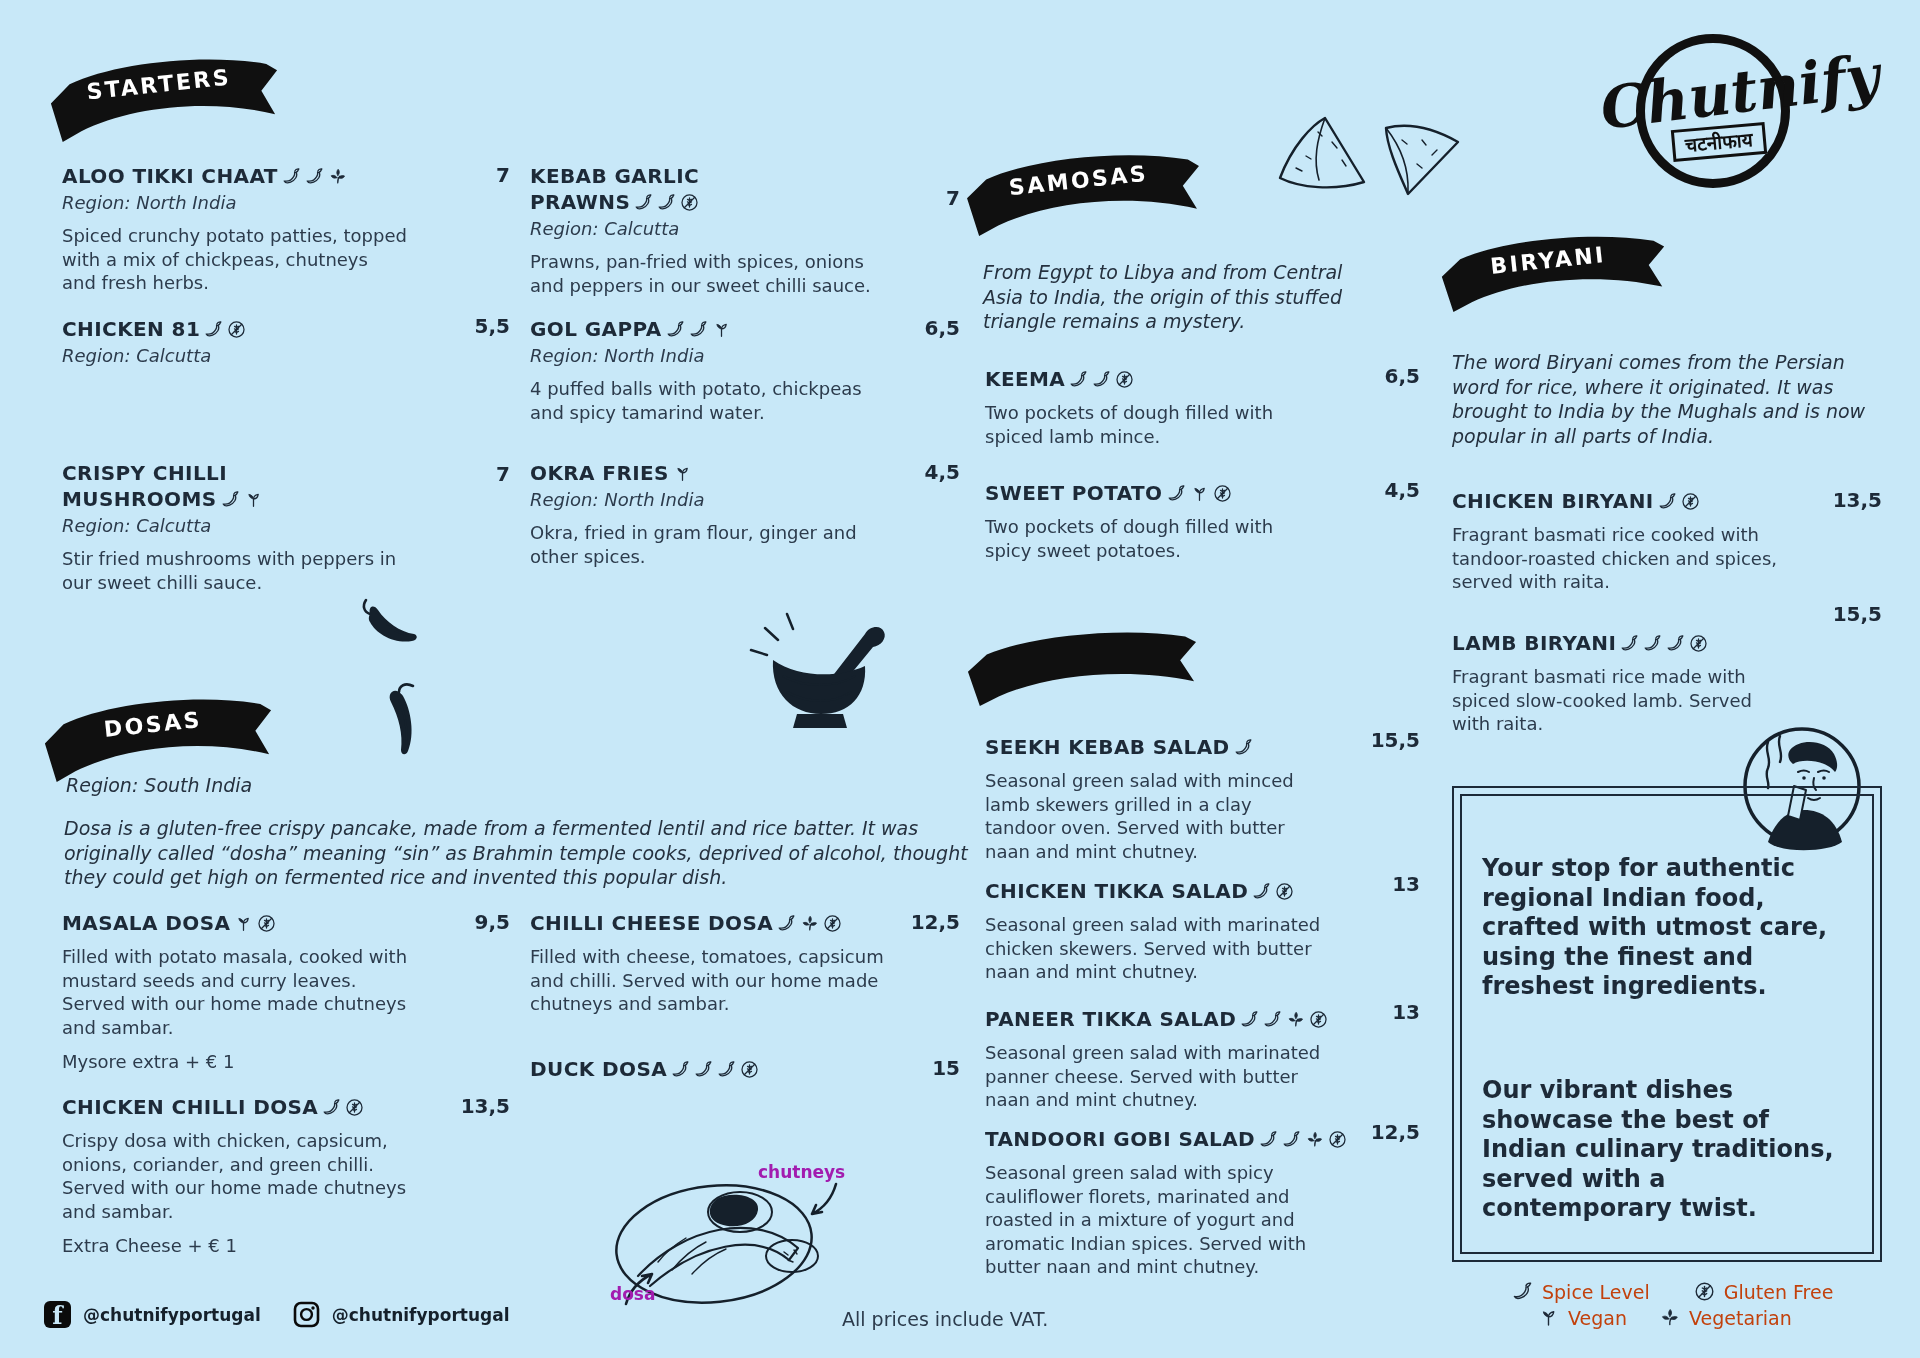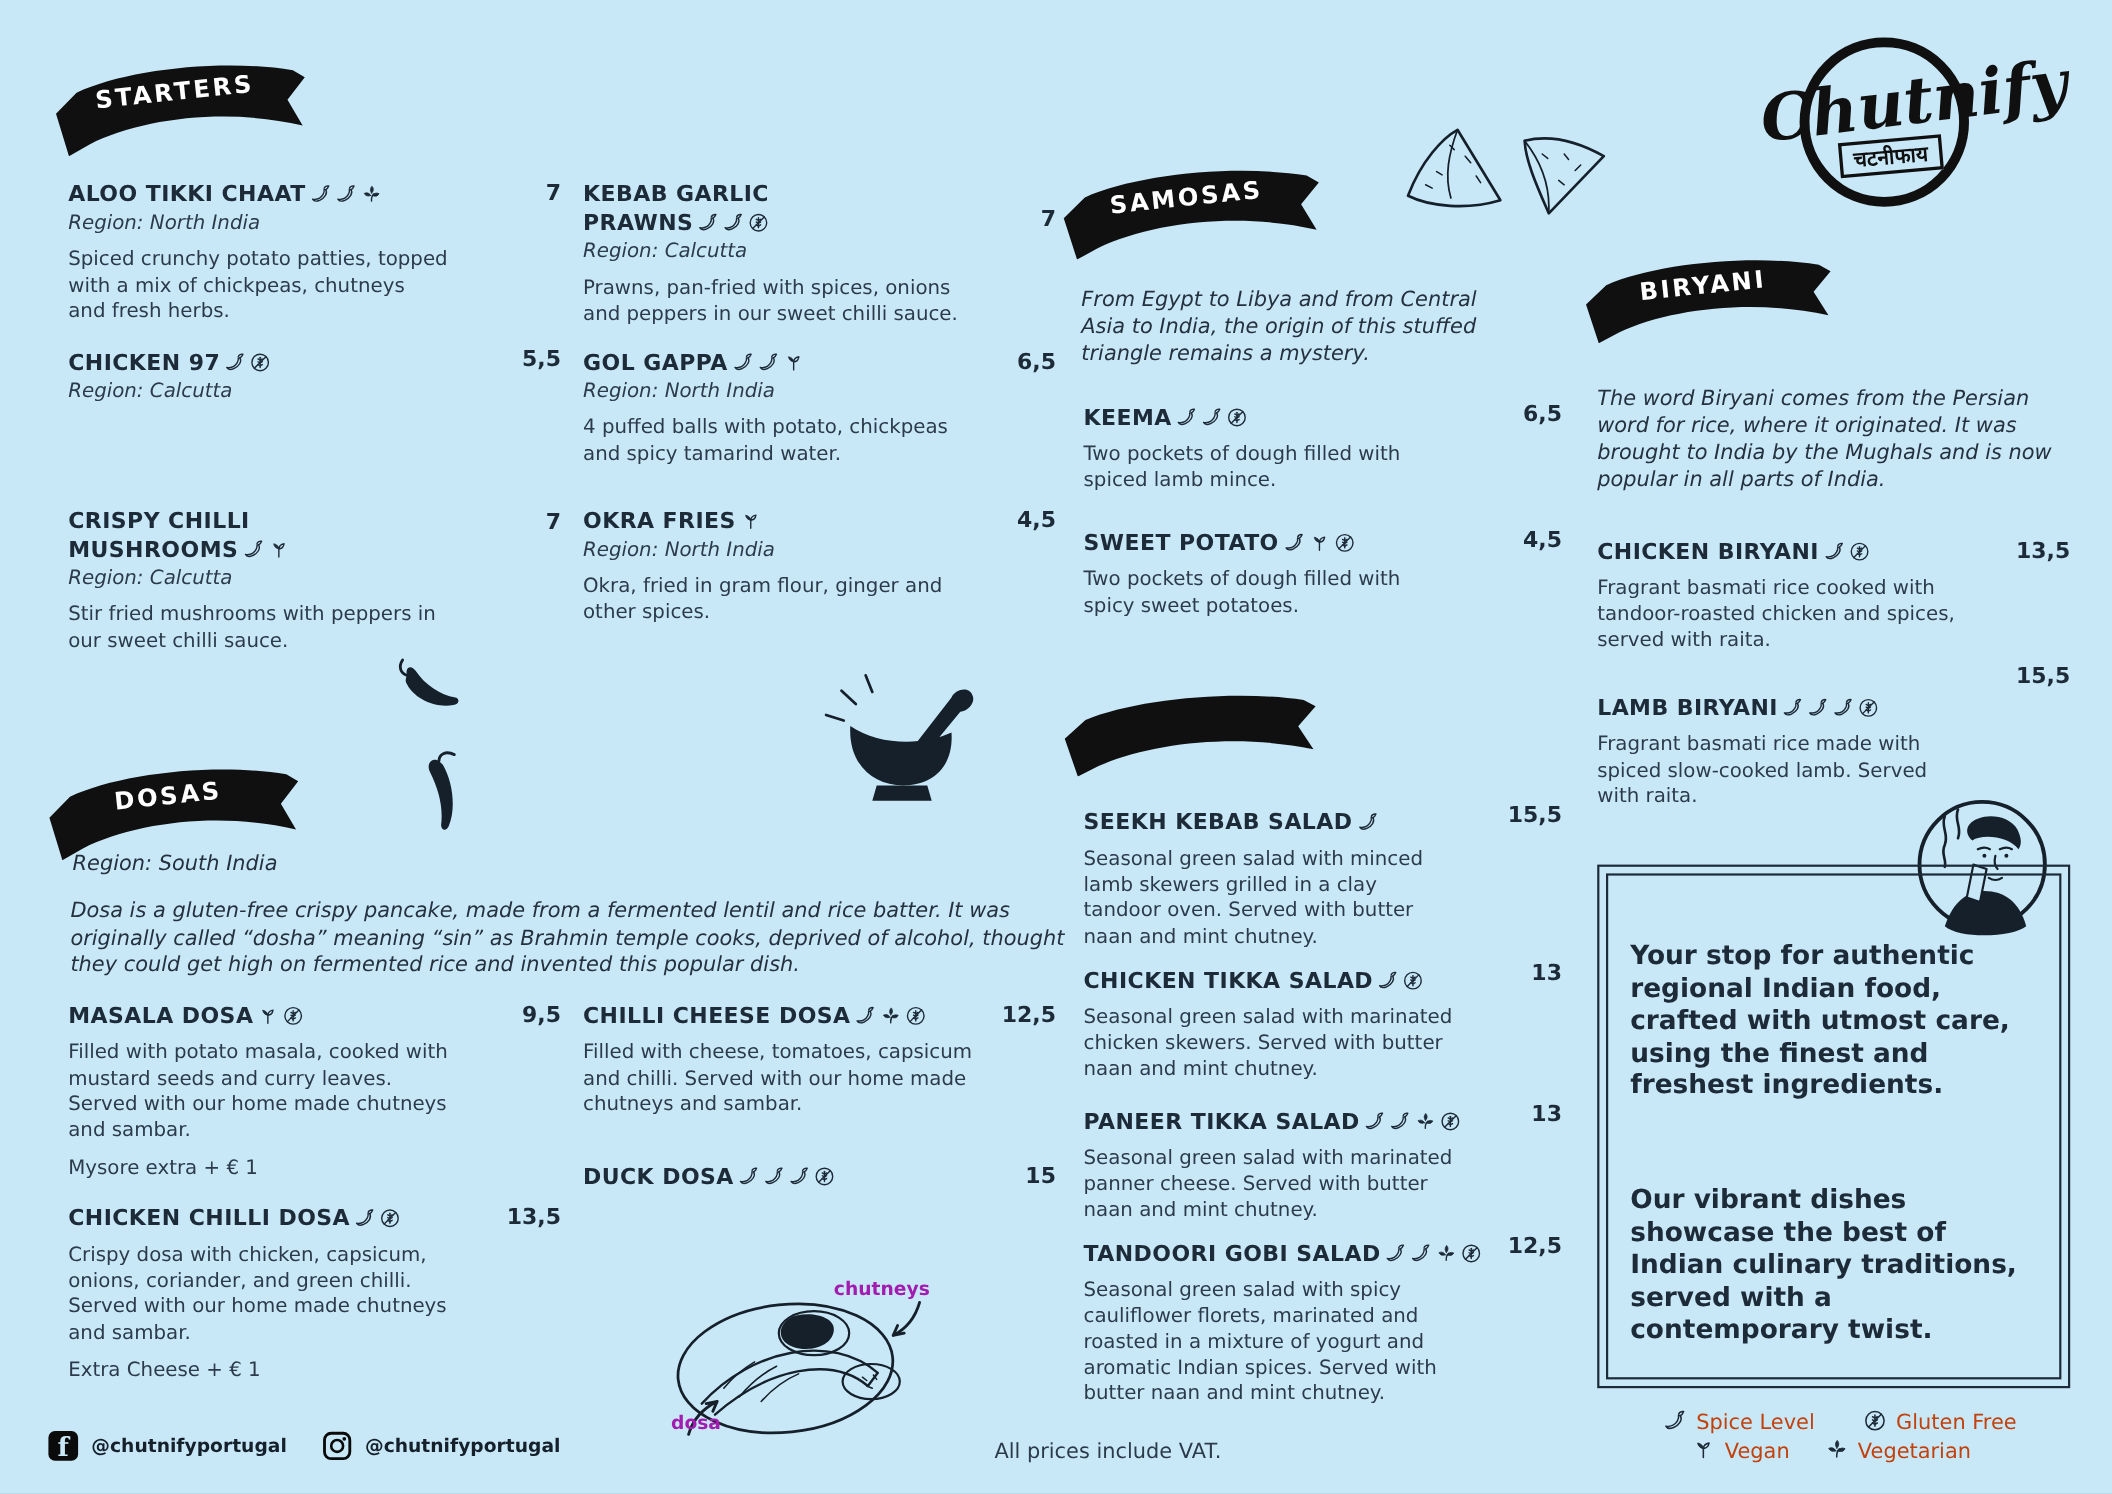--- a/index.html
+++ b/index.html
@@ -102,21 +102,21 @@
             <path class="f" d="M9.9 11.9C6.8 13.1 4.4 11.9 3.5 9.7 6.3 8.5 8.8 9.4 9.9 11.9Z"></path>
             <path class="f" d="M10.9 9.5C9.1 7.3 9.3 4.6 11.2 2.5 13.1 4.6 13.1 7.3 10.9 9.5Z"></path>
             <path class="f" d="M11.9 12.1C15 13.3 17.4 12.2 18.3 10 15.5 8.8 13 9.6 11.9 12.1Z"></path>
           </svg></span></div>
     <div class="item-region">Region: North India</div>
     <div class="item-desc">Spiced crunchy potato patties, topped with a mix of chickpeas, chutneys and fresh herbs.</div>
   </div>
   <div class="price" style="left:440px;top:163px;">7</div>
 
   <div class="item" style="left:62px;top:316px;width:345px;">
-    <div class="item-title"><span>CHICKEN 97</span><span class="icons"><svg class="ic" viewBox="0 0 21 21">
+    <div class="item-title"><span>CHICKEN 81</span><span class="icons"><svg class="ic" viewBox="0 0 21 21">
             <path d="M14 4.6C14.8 2.8 16.8 2 18.6 2.2 18 3.8 16.8 5.3 15.6 5.9"></path>
             <path d="M15.6 5.9C17.8 9.5 14.7 14.5 9.5 16.7 6.3 18 3.4 17.4 2.4 15.5 6.6 16.3 10.8 14.3 12.9 10.7 13.9 9 14.2 7.2 13.9 5.9Z"></path>
           </svg><svg class="ic" viewBox="0 0 21 21">
             <circle cx="10.5" cy="10.5" r="8.3"></circle>
             <path d="M10.5 5.4V15.6"></path>
             <path d="M10.5 8.2 8.3 7M10.5 8.2 12.7 7M10.5 11 8.3 9.8M10.5 11 12.7 9.8M10.5 13.8 8.3 12.6M10.5 13.8 12.7 12.6"></path>
             <path d="M4.7 16.3 16.3 4.7"></path>
           </svg></span></div>
     <div class="item-region">Region: Calcutta</div>
   </div>
@@ -497,15 +497,15 @@
     <span class="fb-badge">f</span>
     <span>@chutnifyportugal</span>
     <span style="width:8px;"></span>
     <svg class="ig-badge" viewBox="0 0 27 27">
       <rect x="2" y="2" width="23" height="23" rx="6" fill="none" stroke="#0b0b0b" stroke-width="2.6"></rect>
       <circle cx="13.5" cy="13.5" r="5.4" fill="none" stroke="#0b0b0b" stroke-width="2.4"></circle>
       <circle cx="20" cy="7" r="1.7" fill="#0b0b0b"></circle>
     </svg>
     <span>@chutnifyportugal</span>
   </div>
-  <div class="vat" style="left:904px;top:1308px;">All prices include VAT.</div>
+  <div class="vat" style="left:842px;top:1308px;">All prices include VAT.</div>
 
 </div>
 
 </body></html>

